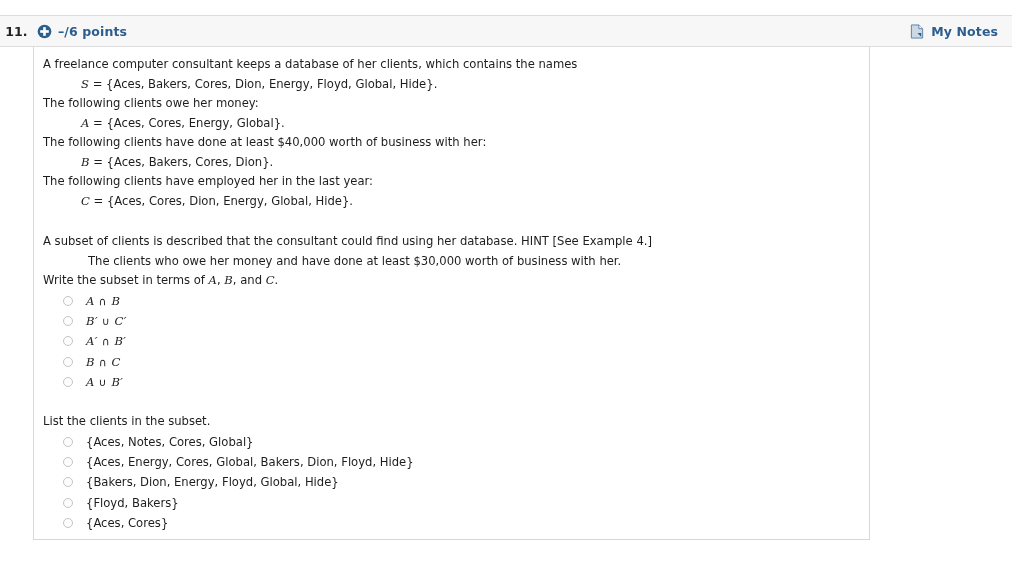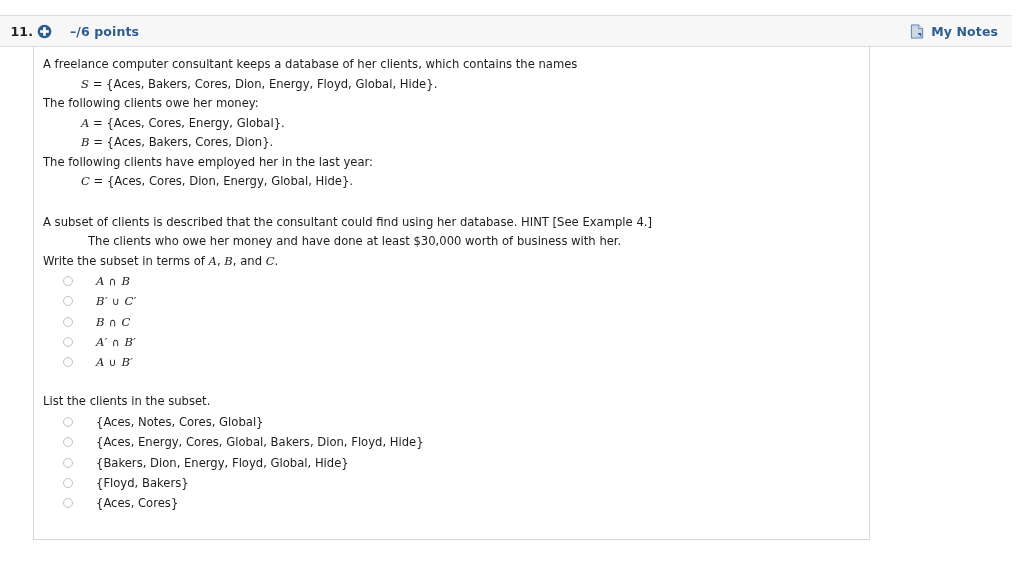--- a/index.html
+++ b/index.html
@@ -30,30 +30,30 @@
     height: 32px;
     background: #f7f7f7;
     border-top: 1px solid #dcdcdc;
     border-bottom: 1px solid #dcdcdc;
     display: flex;
     align-items: center;
     box-sizing: border-box;
   }
   .q-number {
     width: 33px;
-    text-align: right;
+    text-align: center;
     font-size: 12.5px;
     font-weight: bold;
     color: #222;
     letter-spacing: 0.1px;
   }
   .q-points-wrap {
     display: flex;
     align-items: center;
-    gap: 18px;
+    gap: 6px;
     margin-left: 4px;
   }
   .plus-icon {
     width: 15px;
     height: 15px;
     display: inline-block;
     flex: none;
   }
   .q-points {
     font-size: 12.5px;
@@ -121,21 +121,21 @@
   
   .options {
     margin: 0;
     padding: 0 0 0 20px;
     list-style: none;
   }
   .option-row {
     display: flex;
     align-items: center;
     height: 20.3px;
-    gap: 23px;
+    gap: 13px;
   }
   .radio {
     width: 10px;
     height: 10px;
     border: 1px solid #c4c4c4;
     border-radius: 50%;
     background: #fdfdfd;
     flex: none;
     box-sizing: border-box;
     cursor: pointer;
@@ -197,20 +197,21 @@
   </div>
 
   <div class="content-panel">
 
     <p class="para">A freelance computer consultant keeps a database of her clients, which contains the names</p>
     <p class="para indent-1 setdef"><span class="mi">S</span> = {Aces, Bakers, Cores, Dion, Energy, Floyd, Global, Hide}.</p>
 
     <p class="para">The following clients owe her money:</p>
     <p class="para indent-1 setdef"><span class="mi">A</span> = {Aces, Cores, Energy, Global}.</p>
 
+    <p class="para">The following clients have done at least $40,000 worth of business with her:</p>
     <p class="para indent-1 setdef"><span class="mi">B</span> = {Aces, Bakers, Cores, Dion}.</p>
 
     <p class="para">The following clients have employed her in the last year:</p>
     <p class="para indent-1 setdef"><span class="mi">C</span> = {Aces, Cores, Dion, Energy, Global, Hide}.</p>
 
     <div class="gap-lg"></div>
 
     <p class="para">A subset of clients is described that the consultant could find using her database. HINT [See Example 4.]</p>
     <p class="para indent-2">The clients who owe her money and have done at least $30,000 worth of business with her.</p>
 
@@ -220,25 +221,25 @@
       <li class="option-row">
         <span class="radio"></span>
         <span class="option-label math">A <span class="op">∩</span> B</span>
       </li>
       <li class="option-row">
         <span class="radio"></span>
         <span class="option-label math">B′ <span class="op">∪</span> C′</span>
       </li>
       <li class="option-row">
         <span class="radio"></span>
+        <span class="option-label math">A′ <span class="op">∩</span> B′</span>
+      </li>
+      <li class="option-row">
+        <span class="radio"></span>
         <span class="option-label math">B <span class="op">∩</span> C</span>
-      </li>
-      <li class="option-row">
-        <span class="radio"></span>
-        <span class="option-label math">A′ <span class="op">∩</span> B′</span>
       </li>
       <li class="option-row">
         <span class="radio"></span>
         <span class="option-label math">A <span class="op">∪</span> B′</span>
       </li>
     </ul>
 
     <div class="block-gap"></div>
 
     <p class="q-prompt">List the clients in the subset.</p>

